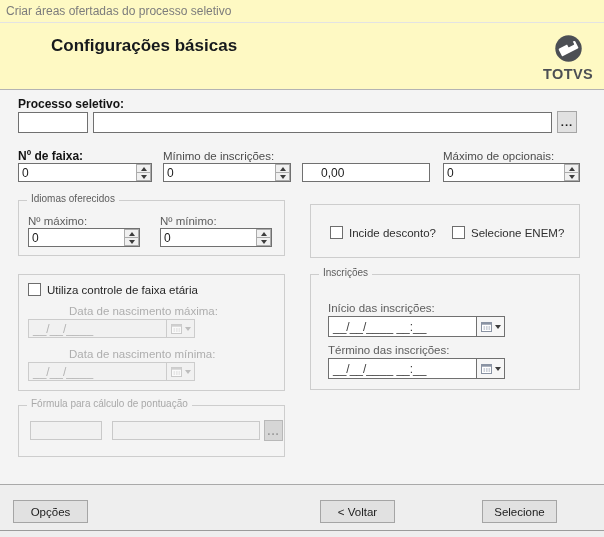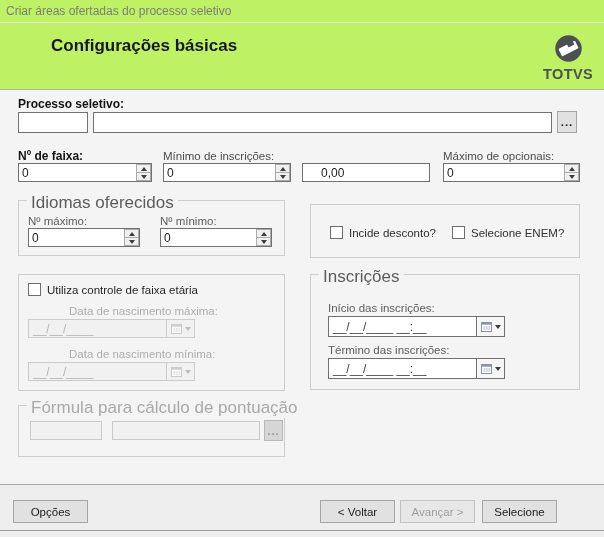--- a/index.html
+++ b/index.html
@@ -1,19 +1,19 @@
 <!DOCTYPE html>
 <html><head>
 <meta charset="utf-8">
 <style>
   html,body{margin:0;padding:0;background:#fff;}
   .win{position:relative;width:604px;height:537px;background:#f4f4f4;
        font-family:"Liberation Sans",sans-serif;overflow:hidden;}
   
-  .hdr{position:absolute;left:0;top:0;width:604px;height:89px;background:#bef264;
+  .hdr{position:absolute;left:0;top:0;width:604px;height:89px;background:#fef9c3;
        border-bottom:1px solid #b3b3b3;}
   .win-title{position:absolute;left:6px;top:4px;font-size:12px;color:#7c7c7c;white-space:nowrap;}
   .hdr-sep{position:absolute;left:0;top:22px;width:604px;height:1px;background:#e3e3e3;}
   .sec-title{position:absolute;left:18px;top:36px;font-size:17px;font-weight:bold;color:#16191c;margin-left:33px;}
   .desc{position:absolute;left:30px;top:49px;font-size:11.5px;color:#3f3f3f;line-height:15px;}
   .desc div{white-space:nowrap;}
   .logo-box{position:absolute;left:539px;top:31px;width:58px;height:52px;text-align:center;}
   .logo-text{position:absolute;left:0;top:35px;width:58px;font-size:14.5px;font-weight:bold;
              letter-spacing:0.4px;color:#4c4f54;}
   
@@ -43,21 +43,21 @@
   .ddbtn{width:27px;border-left:1px solid #707070;background:#f6f6f6;display:flex;
          align-items:center;justify-content:center;gap:3px;}
   .datefield.dis{background:#f1f1f1;border-color:#cccccc;}
   .datefield.dis .mask{color:#b5b5b5;}
   .datefield.dis .ddbtn{border-left-color:#cccccc;background:#f1f1f1;}
   .dd-arrow{width:0;height:0;border-left:3.5px solid transparent;border-right:3.5px solid transparent;
             border-top:4px solid #3c3c3c;}
   .datefield.dis .dd-arrow{border-top-color:#bdbdbd;}
   .grp{position:absolute;border:1px solid #cdcdcd;box-sizing:border-box;}
   .grp-title{position:absolute;top:-8px;left:8px;background:#f4f4f4;padding:0 4px;
-             font-size:17px;color:#5c5c5c;white-space:nowrap;text-align:center;}
+             font-size:10px;color:#5c5c5c;white-space:nowrap;text-align:center;}
   .grp-title.dis{color:#a9a9a9;}
   .cb{position:absolute;width:13px;height:13px;background:#fff;border:1px solid #6d6d6d;
       box-sizing:border-box;}
   .btn{position:absolute;box-sizing:border-box;background:#e1e1e1;border:1px solid #a5a5a5;
        font:11.5px "Liberation Sans",sans-serif;color:#1c1c1c;display:flex;align-items:center;
        justify-content:center;cursor:default;}
   .btn.dis{color:#9f9f9f;background:#e7e7e7;border-color:#c3c3c3;}
   .browse{font-weight:bold;letter-spacing:1px;}
   .browse.dis{background:#d6d6d6;border-color:#b8b8b8;color:#9a9a9a;}
   .footer{position:absolute;left:0;top:484px;width:604px;height:53px;background:#eeeeee;
@@ -236,17 +236,16 @@
   <div class="grp" style="left:18px;top:405px;width:267px;height:52px;">
     <div class="grp-title dis">Fórmula para cálculo de pontuação</div>
   </div>
   <input class="tbox dis" style="left: 30px; top: 421px; width: 72px; height: 19px;" disabled="" value="">
   <input class="tbox dis" style="left: 112px; top: 421px; width: 148px; height: 19px;" disabled="" value="">
   <div class="btn browse dis" style="left:264px;top:420px;width:19px;height:21px;">...</div>
 
   <div class="footer"></div>
   <div class="btn" style="left:13px;top:500px;width:75px;height:23px;">Opções</div>
   <div class="btn" style="left:320px;top:500px;width:75px;height:23px;">&lt; Voltar</div>
-  <div class="btn dis" style="left:400px;top:500px;width:75px;height:23px;">Avançar &gt;</div>
   <div class="btn" style="left:482px;top:500px;width:75px;height:23px;">Selecione</div>
   <div class="bottom-edge"></div>
 
 </div>
 
 </body></html>

